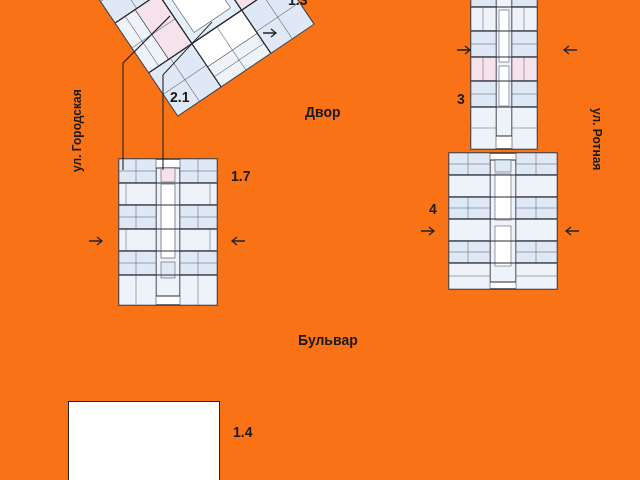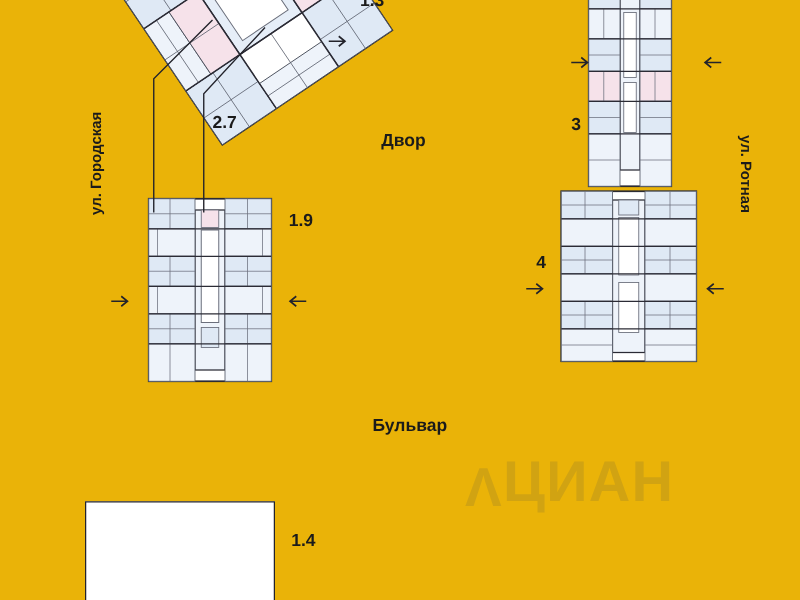--- a/index.html
+++ b/index.html
@@ -7,21 +7,21 @@
     padding: 0;
     background: #ffffff;
   }
   body {
     font-family: "Liberation Sans", sans-serif;
   }
   #page {
     position: relative;
     width: 640px;
     height: 480px;
-    background: #eab308;
+    background: #f97316;
     overflow: hidden;
   }
   .label {
     position: absolute;
     font-weight: bold;
     color: #1b1b1b;
     font-size: 13px;
     white-space: nowrap;
   }
   .label.big {
@@ -303,29 +303,26 @@
     <path d="M17,7 L5,7 M9,3 L4,7 L9,11" fill="none" stroke="#23232b" stroke-width="1.3"></path>
   </svg>
   <svg class="arrow" style="left:420px; top:224px;" width="18" height="14">
     <path d="M1,7 L13,7 M9,3 L14,7 L9,11" fill="none" stroke="#23232b" stroke-width="1.3"></path>
   </svg>
   <svg class="arrow" style="left:562px; top:224px;" width="18" height="14">
     <path d="M17,7 L5,7 M9,3 L4,7 L9,11" fill="none" stroke="#23232b" stroke-width="1.3"></path>
   </svg>
 
   <div class="label big" style="left:288px; top:-8px;">1.3</div>
-  <div class="label big" style="left:170px; top:89px;">2.7</div>
-  <div class="label big" style="left:231px; top:168px;">1.9</div>
+  <div class="label big" style="left:170px; top:89px;">2.1</div>
+  <div class="label big" style="left:231px; top:168px;">1.7</div>
   <div class="label big" style="left:457px; top:91px;">3</div>
   <div class="label big" style="left:429px; top:201px;">4</div>
   <div class="label big" style="left:233px; top:424px;">1.4</div>
 
   <div class="zone-text" style="left:305px; top:104px;">Двор</div>
   <div class="zone-text" style="left:298px; top:332px;">Бульвар</div>
 
   <div class="street" style="left:70px; top:172px; transform: rotate(-90deg);">ул. Городская</div>
   <div class="street" style="left:604px; top:108px; transform: rotate(90deg);">ул. Ротная</div>
 
-  <div class="wm">
-    <span class="wm-mark">Λ</span><span>ЦИАН</span>
-  </div>
 
 </div>
 
 </body></html>

